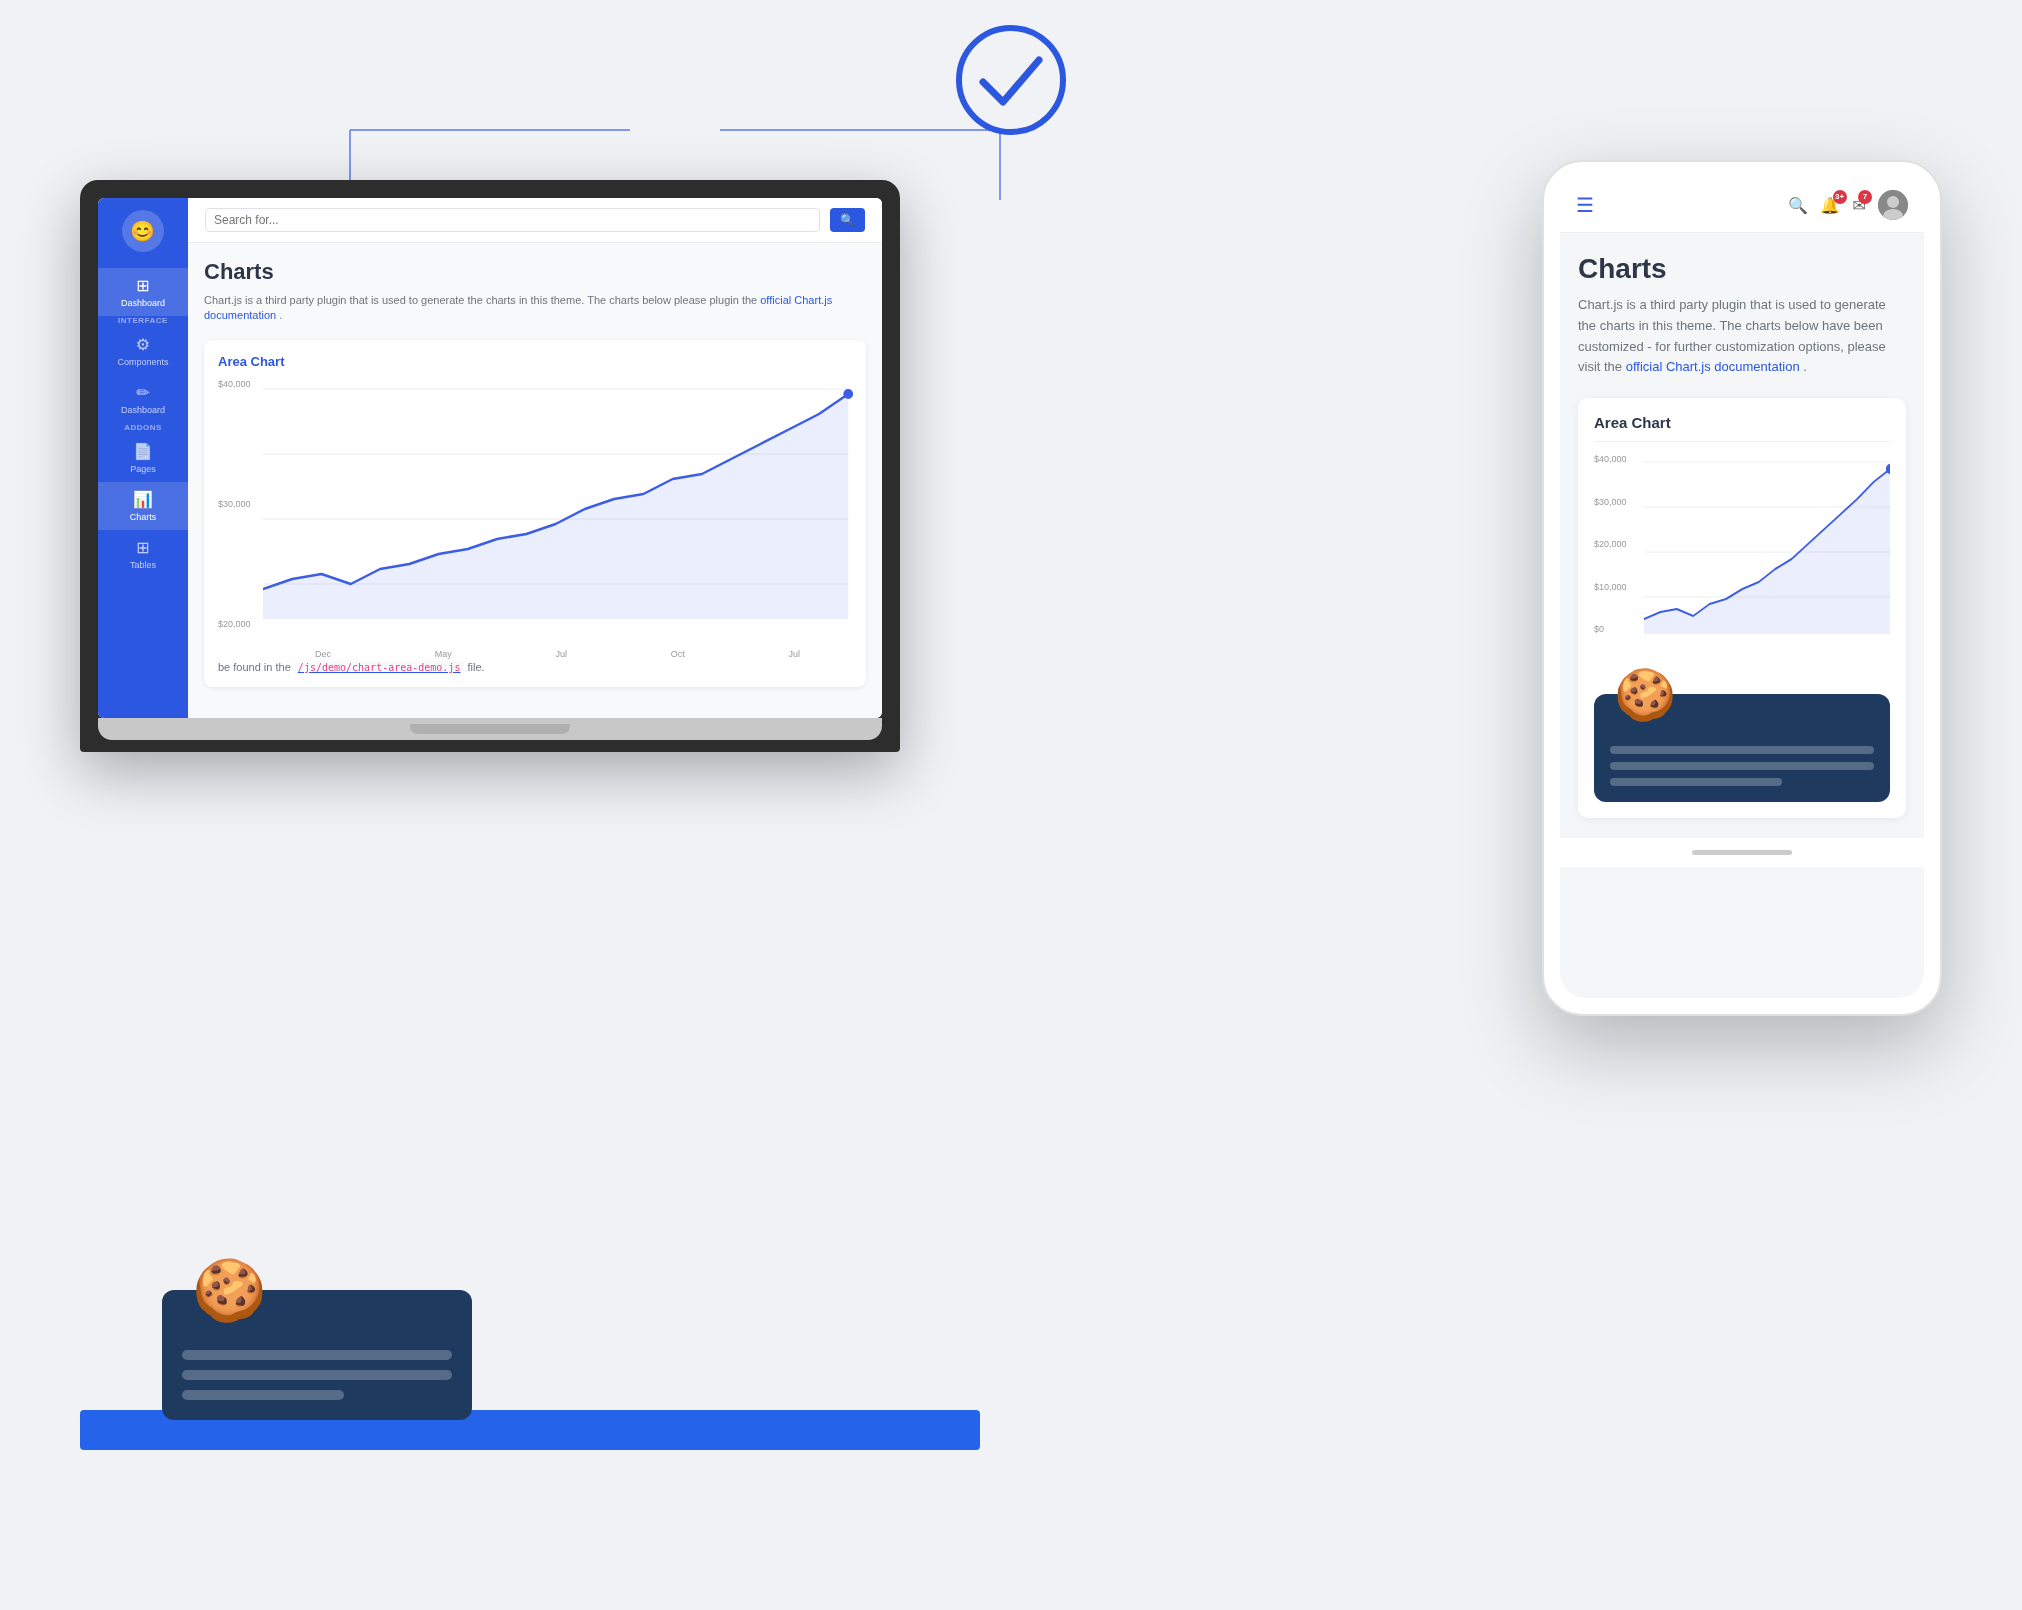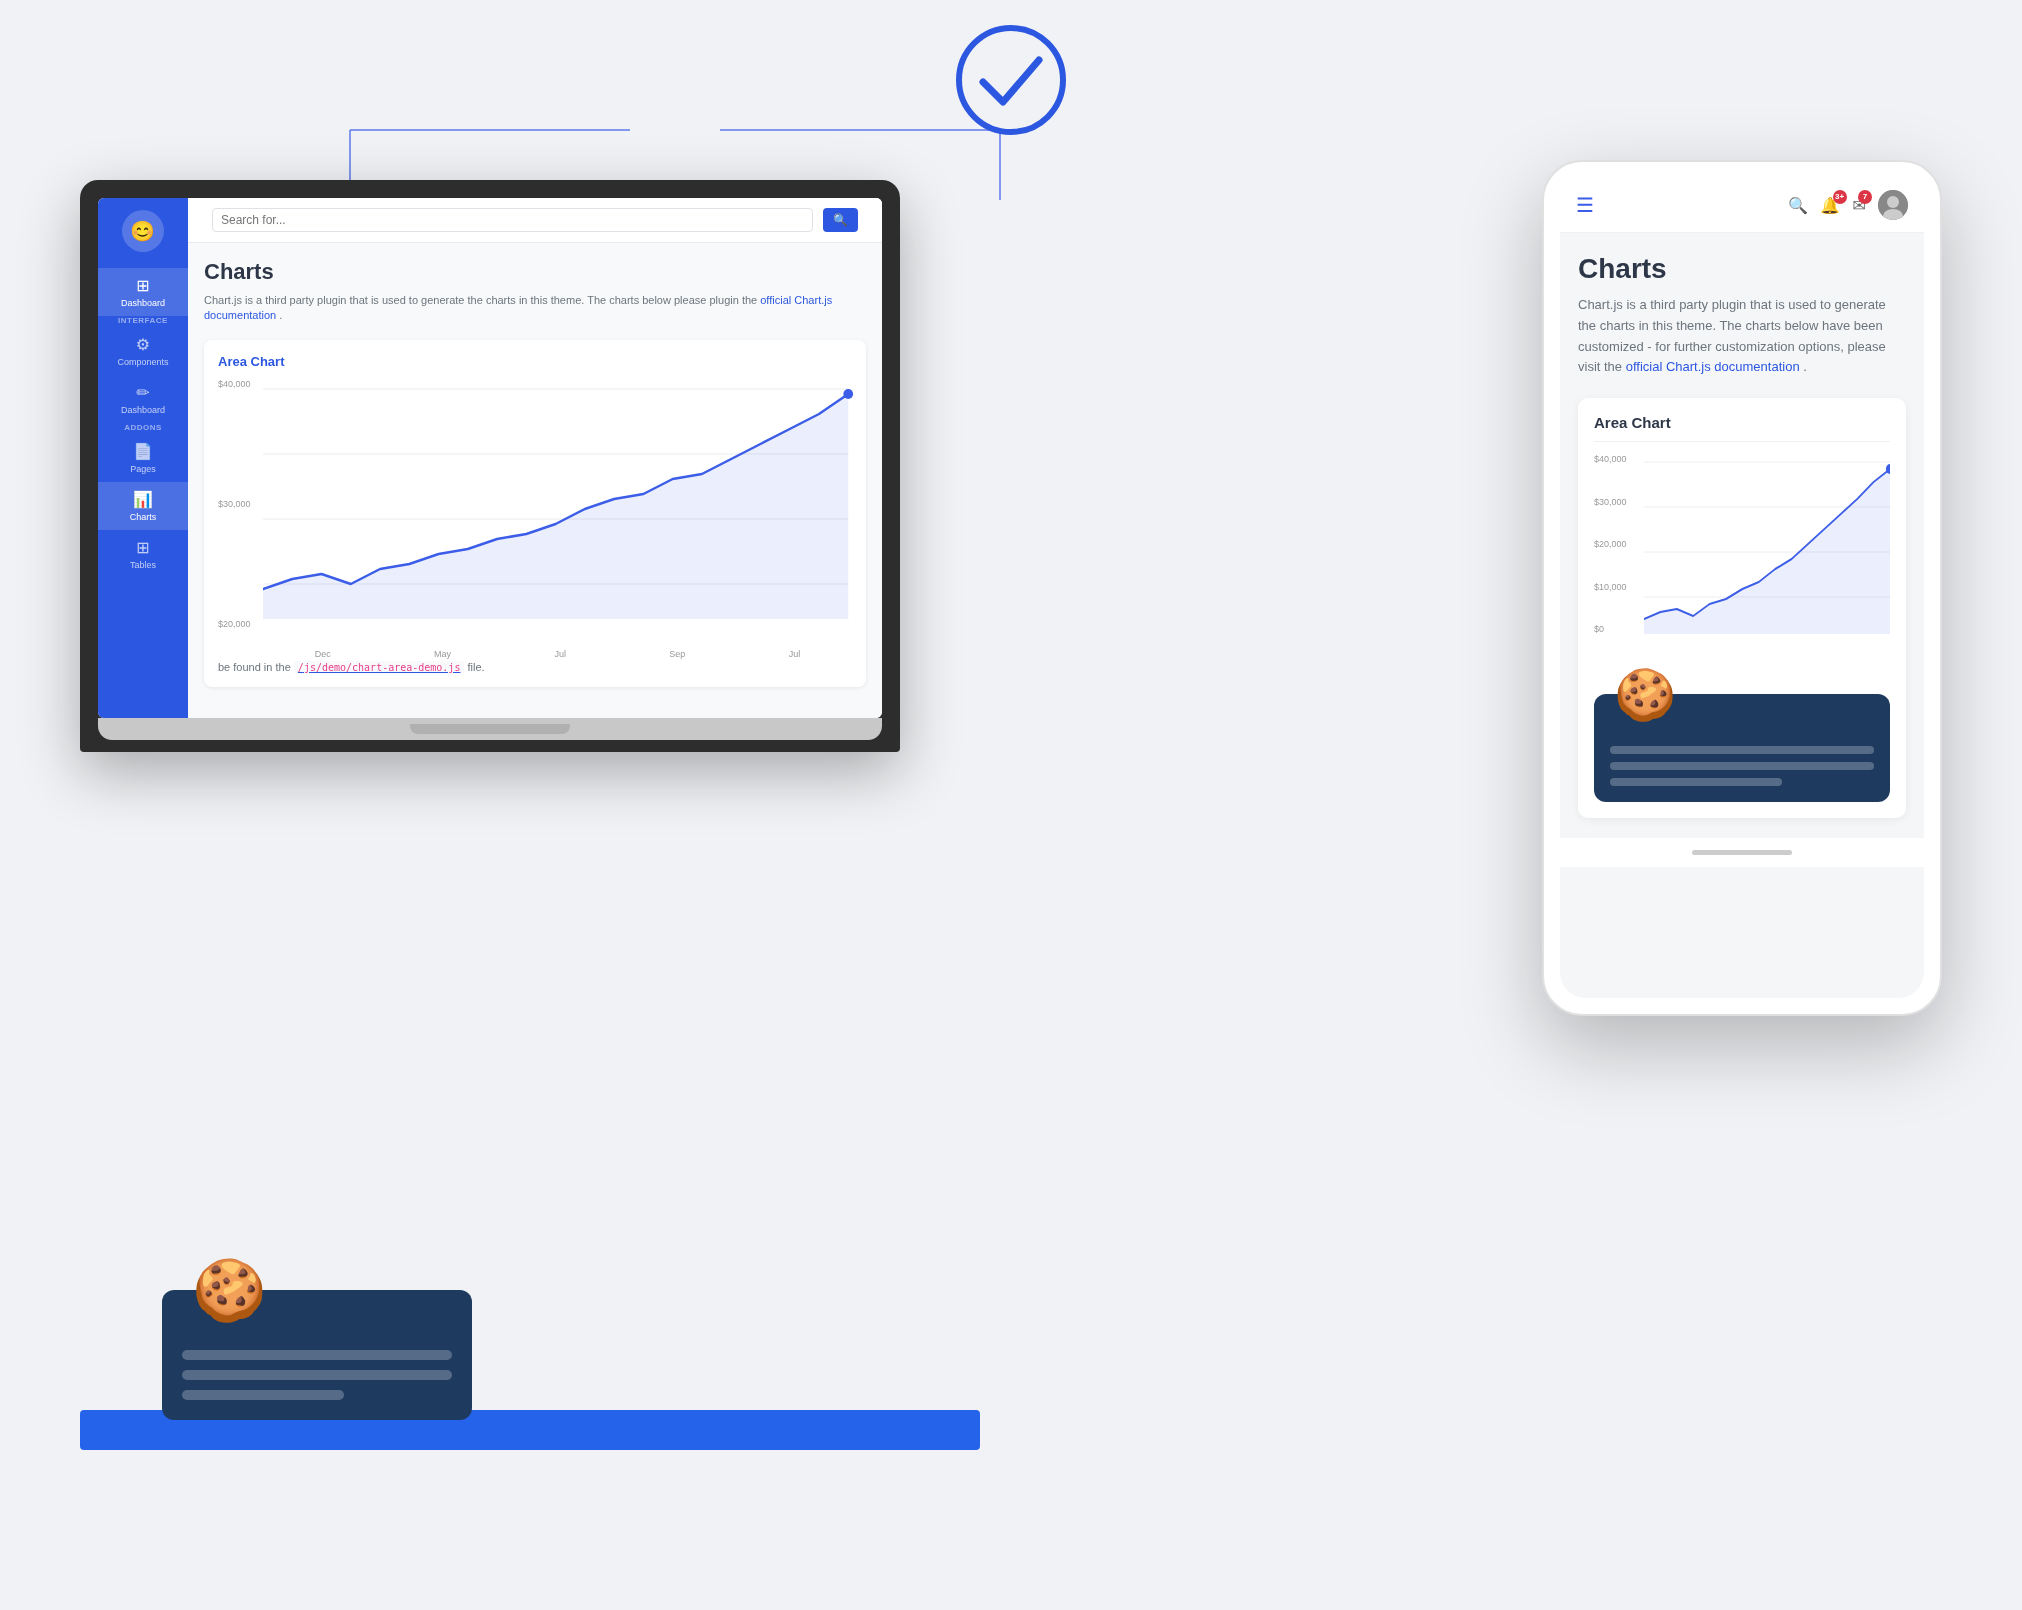--- a/index.html
+++ b/index.html
@@ -138,21 +138,21 @@
     .main-content {
       flex: 1;
       background: #f8f9fa;
       overflow: hidden;
       display: flex;
       flex-direction: column;
     }
 
     .topbar {
       background: white;
-      padding: 10px 24px;
+      padding: 10px 17px;
       display: flex;
       align-items: center;
       gap: 10px;
       border-bottom: 1px solid #e9ecef;
       flex-shrink: 0;
     }
 
     .search-box {
       flex: 1;
       display: flex;
@@ -571,21 +571,21 @@
 
                 <path d="M0,210 L30,200 L60,195 L90,205 L120,190 L150,185 L180,175 L210,170 L240,160 L270,155 L300,145 L330,130 L360,120 L390,115 L420,100 L450,95 L480,80 L510,65 L540,50 L570,35 L600,15" fill="none" stroke="#3b5de7" stroke-width="2.5" stroke-linejoin="round" stroke-linecap="round"></path>
 
                 <circle cx="600" cy="15" r="5" fill="#3b5de7"></circle>
               </svg>
 
               <div class="x-labels" style="position:absolute; bottom:0; left:45px; right:0; display:flex; justify-content:space-around; font-size:9px; color:#999;">
                 <span>Dec</span>
                 <span>May</span>
                 <span>Jul</span>
-                <span>Sep</span>
+                <span>Oct</span>
                 <span>Jul</span>
               </div>
             </div>
             <p class="demo-note">
               <span>be found in the</span>
               <a href="#"><code>/js/demo/chart-area-demo.js</code></a>
               <span>file.</span>
             </p>
           </div>
         </div>

